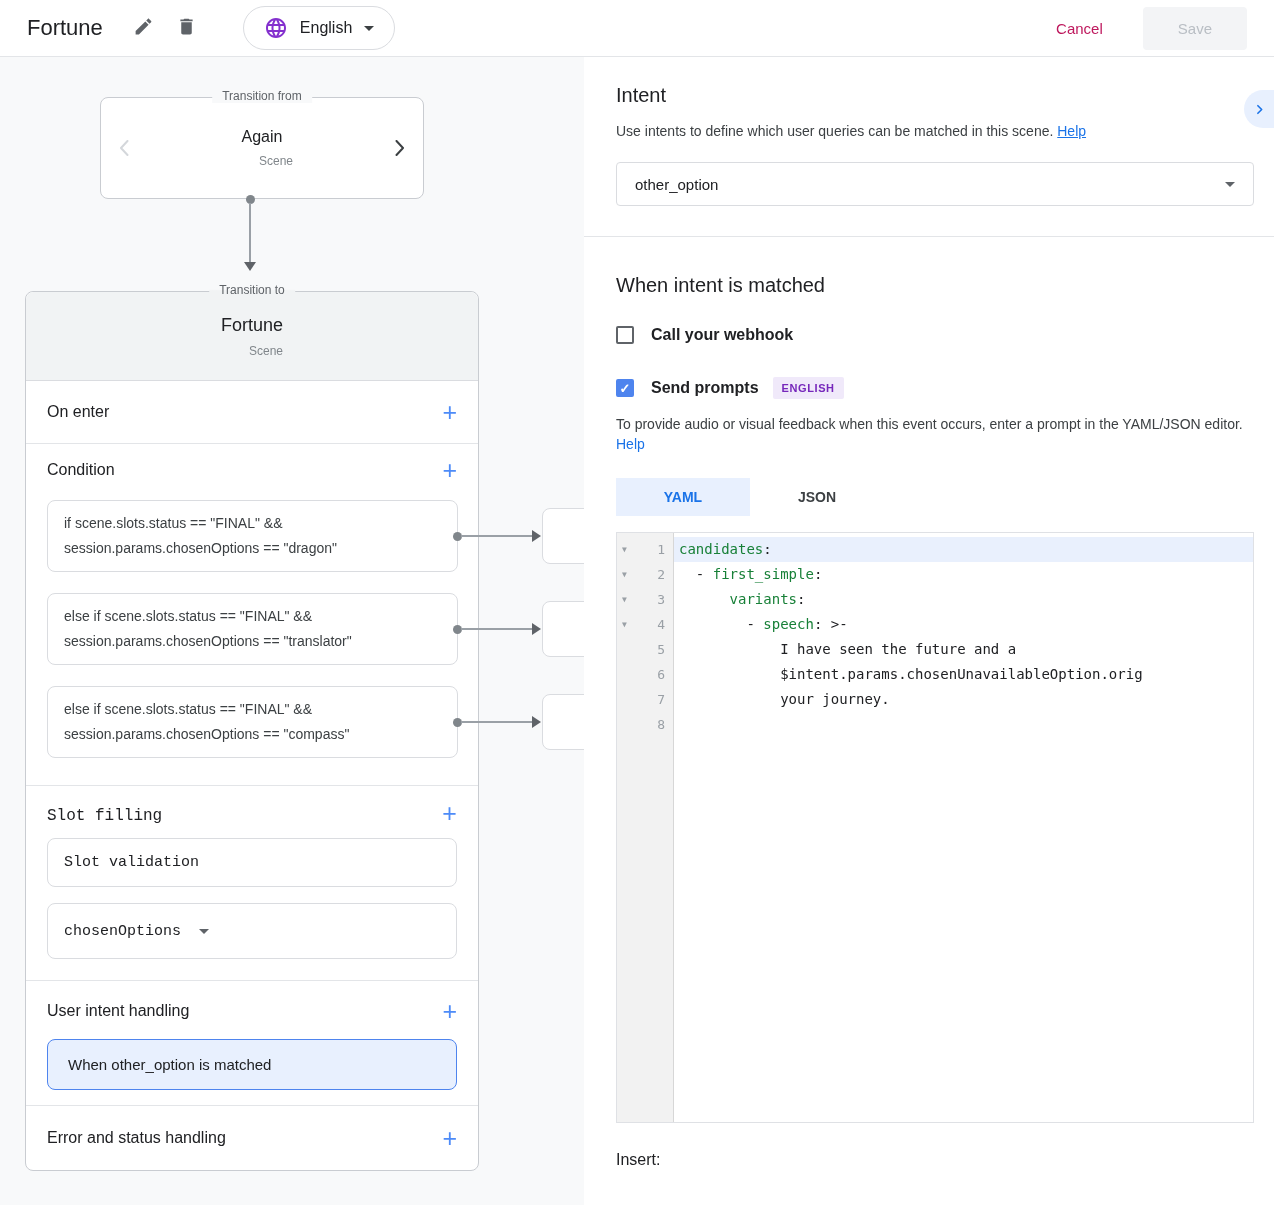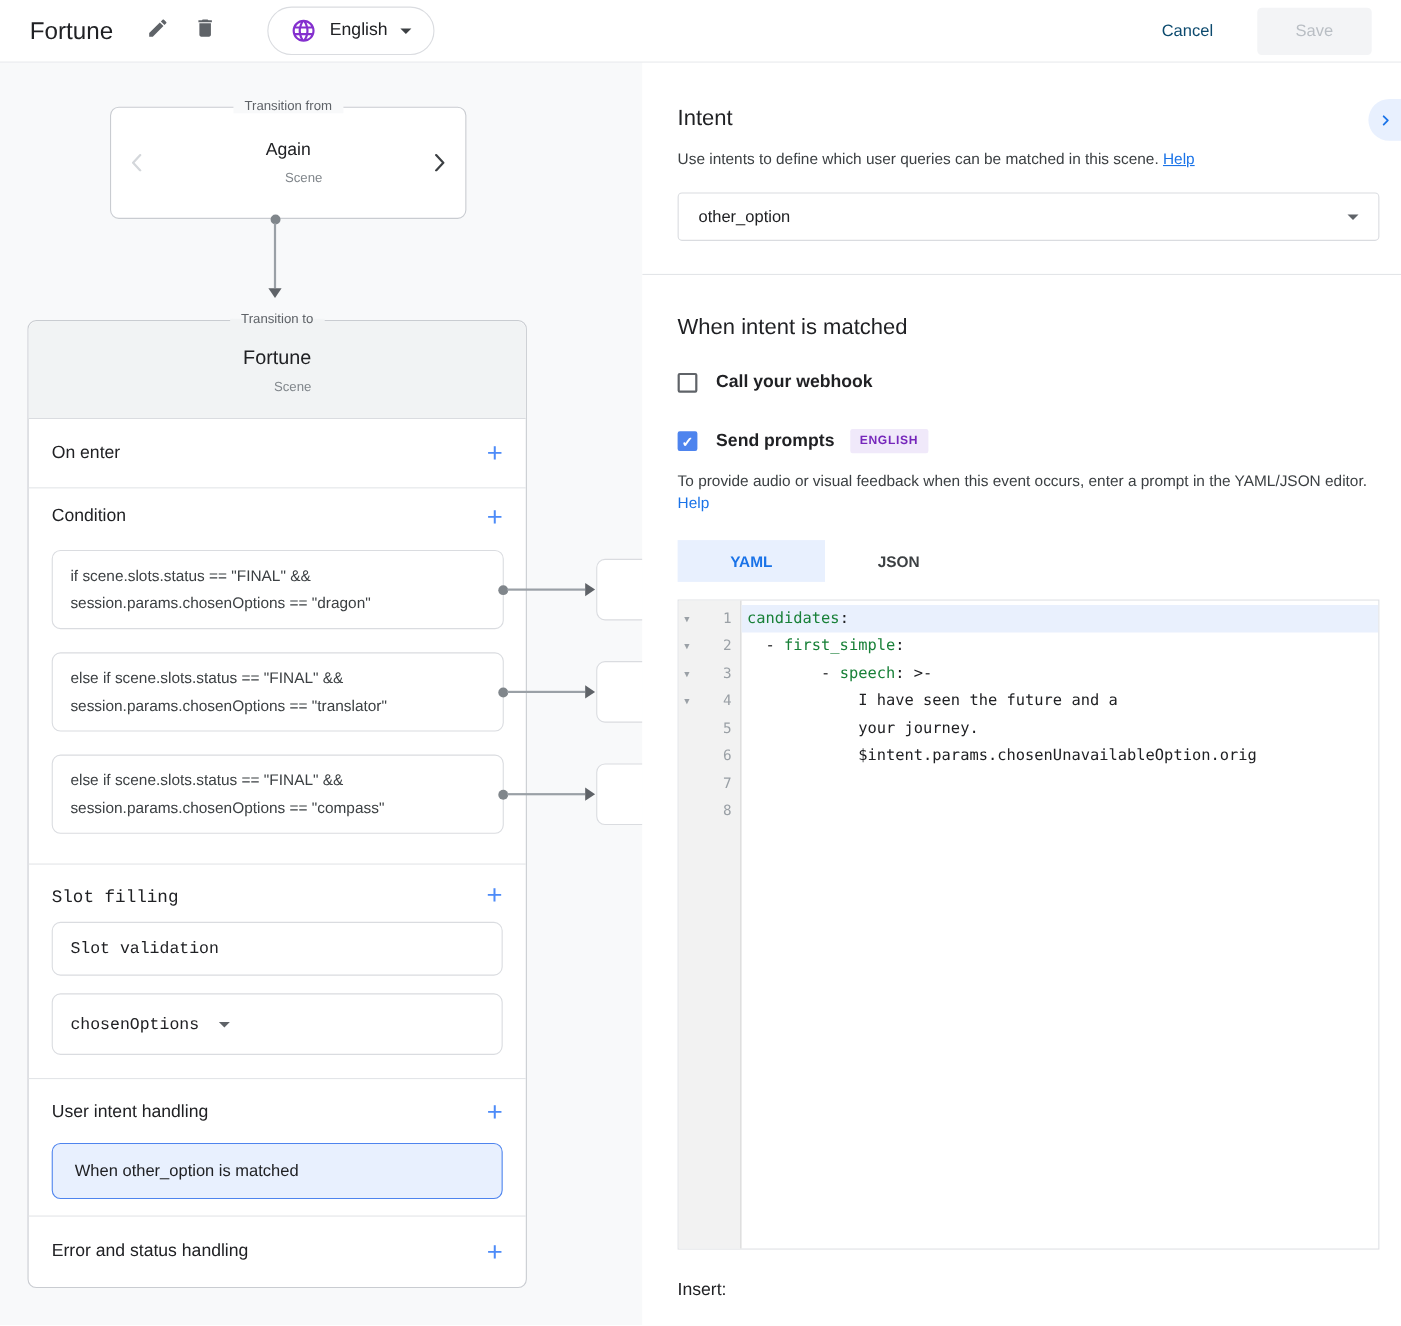--- a/index.html
+++ b/index.html
@@ -8,21 +8,21 @@
 
   
   .topbar { height:57px; display:flex; align-items:center; padding:0 27px; background:#fff; border-bottom:1px solid #e3e5e8; }
   .app-title { font-size:22px; color:#202124; }
   .icon-btn { margin-left:30px; display:flex; align-items:center; cursor:pointer; }
   .icon-btn.trash { margin-left:22px; }
   .lang-pill { margin-left:46px; display:flex; align-items:center; gap:12px; border:1px solid #dadce0; border-radius:24px; height:44px; padding:0 20px; }
   .lang-label { font-size:16px; color:#202124; }
   .caret-down { width:0; height:0; border-left:5px solid transparent; border-right:5px solid transparent; border-top:5px solid #3c4043; }
   .top-spacer { flex:1; }
-  .cancel-btn { color:#0c4a6e; font-size:15px; margin-right:40px; cursor:pointer; }
+  .cancel-btn { color:#be185d; font-size:15px; margin-right:40px; cursor:pointer; }
   .save-btn { background:#f3f4f6; color:#b9bec4; font-size:15px; padding:13px 35px; border-radius:4px; cursor:default; }
 
   
   .panels { display:flex; height:1148px; }
   .left-panel { width:584px; position:relative; background:#f8f9fa; overflow:hidden; flex:none; }
   .right-panel { flex:1; background:#fff; position:relative; padding:0 20px 0 32px; }
 
   
   .from-card { position:absolute; left:100px; top:40px; width:324px; height:102px; background:#fff; border:1px solid #c9ccd1; border-radius:8px; }
   .legend { position:absolute; top:-9px; left:50%; transform:translateX(-50%); font-size:12px; color:#5f6368; background:#f8f9fa; padding:0 10px; white-space:nowrap; }
@@ -63,21 +63,21 @@
   .cond-head { position:absolute; left:485px; top:50%; margin-top:-6px; width:0; height:0; border-top:6px solid transparent; border-bottom:6px solid transparent; border-left:9px solid #5f6368; }
   .cond-target { position:absolute; left:495px; top:50%; transform:translateY(-50%); width:62px; height:56px; background:#fff; border:1px solid #dadce0; border-radius:8px; }
 
   .slot-box { margin-top:12px; border:1px solid #dadce0; border-radius:8px; padding:15px 16px; font-size:15px; color:#202124; background:#fff; cursor:pointer; }
   .slot-dd { margin-top:16px; border:1px solid #dadce0; border-radius:8px; height:56px; display:flex; align-items:center; gap:18px; padding:0 16px; font-size:15px; color:#202124; background:#fff; cursor:pointer; }
   .intent-box { margin-top:18px; background:#e8f0fe; border:1px solid #4e84ee; border-radius:8px; padding:16px 20px; font-size:15px; color:#202124; cursor:pointer; }
 
   
   .panel-collapse { position:absolute; right:0; top:33px; width:30px; height:38px; background:#e8f0fe; border-radius:19px 0 0 19px; display:flex; align-items:center; justify-content:center; cursor:pointer; }
   .h20 { font-size:20px; font-weight:400; color:#202124; }
-  .intent-title { margin-top:40px; }
+  .intent-title { margin-top:27px; }
   .intent-desc { margin-top:16px; font-size:14px; color:#3c4043; }
   a.help-link { color:#1a73e8; text-decoration:underline; cursor:pointer; }
   a.help-link.no-underline { text-decoration:none; }
   .intent-select { margin-top:23px; height:44px; border:1px solid #dadce0; border-radius:4px; display:flex; align-items:center; justify-content:space-between; padding:0 18px; font-size:15px; color:#202124; cursor:pointer; }
   .intent-select .caret-down { border-top-color:#5f6368; }
   .hdivider { height:1px; background:#e3e5e8; margin:30px -20px 0 -32px; }
   .matched-title { margin-top:37px; }
   .cb-row { display:flex; align-items:center; margin-top:29px; }
   .cb-row.second { margin-top:33px; }
   .cb { width:18px; height:18px; border:2px solid #5f6368; border-radius:2px; flex:none; cursor:pointer; }
@@ -322,24 +322,25 @@
               <span class="g-num">7</span>
             </div>
             <div class="g-row">
               <span class="g-fold"></span>
               <span class="g-num">8</span>
             </div>
           </div>
         <div class="code" id="code">
             <div class="c-row active"><span class="seg key">candidates</span><span class="seg plain">:</span></div>
             <div class="c-row"><span class="seg plain">  - </span><span class="seg key">first_simple</span><span class="seg plain">:</span></div>
+            <div class="c-row"><span class="seg plain">      </span><span class="seg key">variants</span><span class="seg plain">:</span></div>
             <div class="c-row"><span class="seg plain">        - </span><span class="seg key">speech</span><span class="seg plain">: &gt;-</span></div>
             <div class="c-row"><span class="seg plain">            I have seen the future and a</span></div>
+            <div class="c-row"><span class="seg plain">            $intent.params.chosenUnavailableOption.orig</span></div>
             <div class="c-row"><span class="seg plain">            your journey.</span></div>
-            <div class="c-row"><span class="seg plain">            $intent.params.chosenUnavailableOption.orig</span></div>
             <div class="c-row"></div>
           </div>
       </div>
 
       <div class="insert-row">
         <span class="insert-label">Insert:</span>
       </div>
     </div>
   </div>
 </div>

